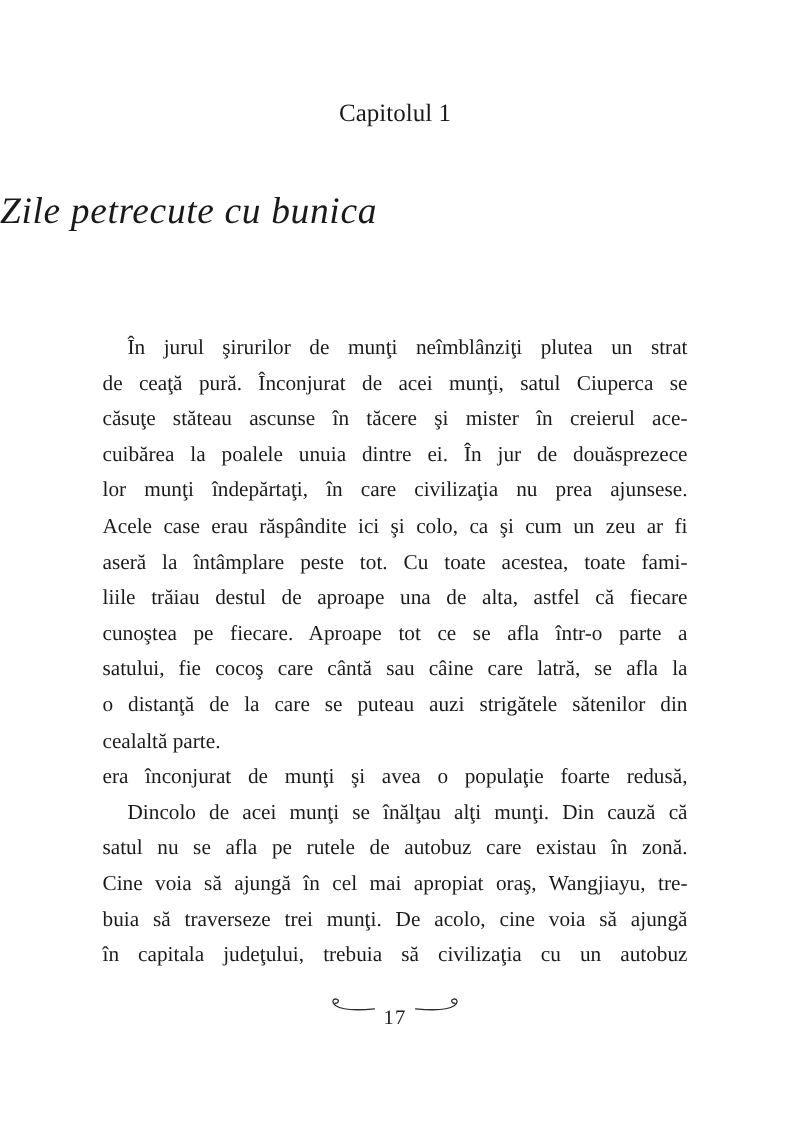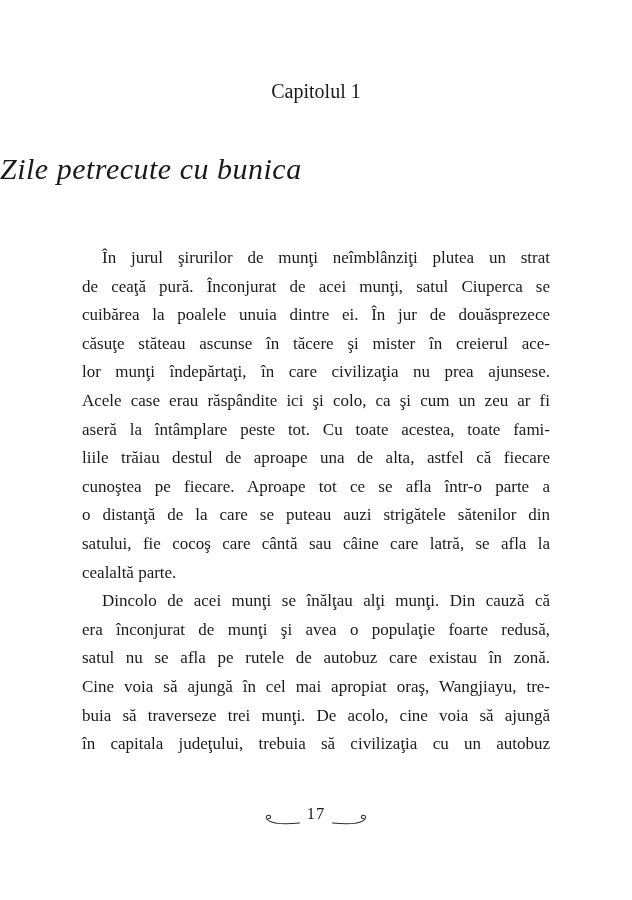--- a/index.html
+++ b/index.html
@@ -34,21 +34,21 @@
     width: 100%;
     text-align: left;
     font-style: italic;
     font-size: 30px;
     line-height: 38px;
     letter-spacing: 0.5px;
     color: #1a1a1a;
   }
   .body-text {
     position: absolute;
-    top: 244px;
+    top: 264px;
     left: 82px;
     width: 468px;
   }
   .ln {
     font-size: 17px;
     line-height: 28.6px;
     text-align: justify;
     white-space: normal;
     color: #1a1a1a;
   }
@@ -58,21 +58,21 @@
   .ln.ind {
     text-indent: 20px;
   }
   .footer {
     position: absolute;
     top: 795px;
     left: 0;
     width: 100%;
     display: flex;
     justify-content: center;
-    align-items: flex-end;
+    align-items: flex-start;
     gap: 5px;
   }
   .page-number {
     font-size: 16.5px;
     line-height: 26px;
     letter-spacing: 1px;
     color: #1a1a1a;
     padding: 0 2px;
     margin-top: 6px;
   }
@@ -92,34 +92,34 @@
 <div class="page">
 
   <div class="chapter-label">Capitolul 1</div>
 
   <div class="chapter-title">Zile petrecute cu bunica</div>
 
   <div class="body-text">
     <div class="para">
       <div class="ln j ind">În jurul şirurilor de munţi neîmblânziţi plutea un strat</div>
       <div class="ln j">de ceaţă pură. Înconjurat de acei munţi, satul Ciuperca se</div>
+      <div class="ln j">căsuţe stăteau ascunse în tăcere şi mister în creierul ace-</div>
       <div class="ln j">cuibărea la poalele unuia dintre ei. În jur de douăsprezece</div>
-      <div class="ln j">căsuţe stăteau ascunse în tăcere şi mister în creierul ace-</div>
       <div class="ln j">lor munţi îndepărtaţi, în care civilizaţia nu prea ajunsese.</div>
       <div class="ln j">Acele case erau răspândite ici şi colo, ca şi cum un zeu ar fi</div>
       <div class="ln j">aseră la întâmplare peste tot. Cu toate acestea, toate fami-</div>
       <div class="ln j">liile trăiau destul de aproape una de alta, astfel că fiecare</div>
       <div class="ln j">cunoştea pe fiecare. Aproape tot ce se afla într-o parte a</div>
+      <div class="ln j">satului, fie cocoş care cântă sau câine care latră, se afla la</div>
       <div class="ln j">o distanţă de la care se puteau auzi strigătele sătenilor din</div>
-      <div class="ln j">satului, fie cocoş care cântă sau câine care latră, se afla la</div>
       <div class="ln">cealaltă parte.</div>
     </div>
     <div class="para">
+      <div class="ln j">era înconjurat de munţi şi avea o populaţie foarte redusă,</div>
       <div class="ln j ind">Dincolo de acei munţi se înălţau alţi munţi. Din cauză că</div>
-      <div class="ln j">era înconjurat de munţi şi avea o populaţie foarte redusă,</div>
       <div class="ln j">satul nu se afla pe rutele de autobuz care existau în zonă.</div>
       <div class="ln j">Cine voia să ajungă în cel mai apropiat oraş, Wangjiayu, tre-</div>
       <div class="ln j">buia să traverseze trei munţi. De acolo, cine voia să ajungă</div>
       <div class="ln j">în capitala judeţului, trebuia să civilizaţia cu un autobuz</div>
     </div>
   </div>
 
   <div class="footer">
     <svg class="flourish left" viewBox="0 0 40 14" xmlns="http://www.w3.org/2000/svg">
       <path d="M39.5 10.2 C 27 11.4, 12.5 11.3, 7.0 7.6 C 3.2 5.0, 4.3 1.5, 7.4 2.0 C 10.0 2.4, 9.6 5.8, 6.5 5.5" fill="none" stroke="#2a2a2a" stroke-width="1.1" stroke-linecap="round"></path>

